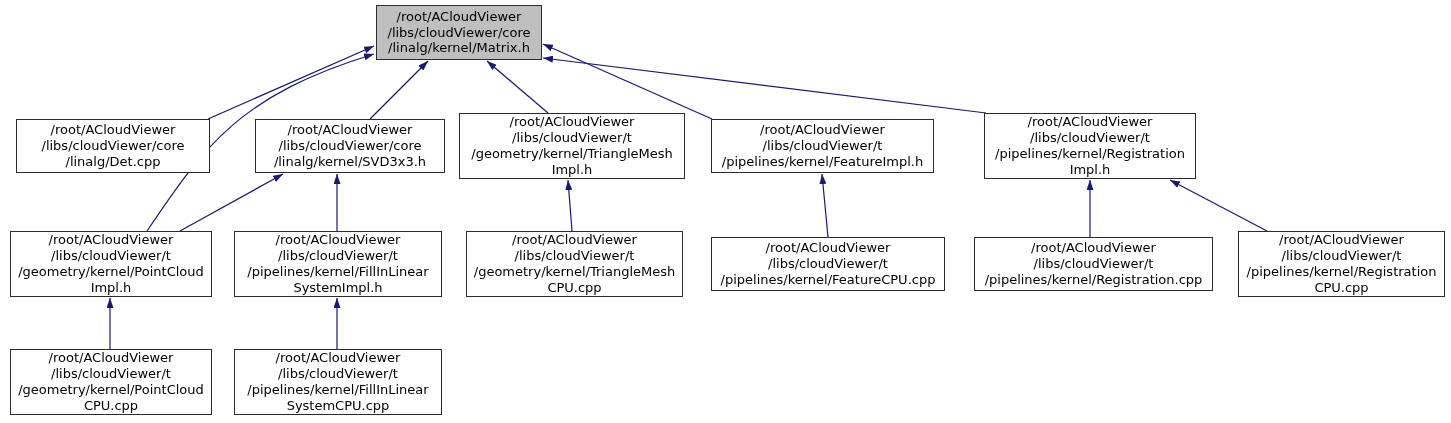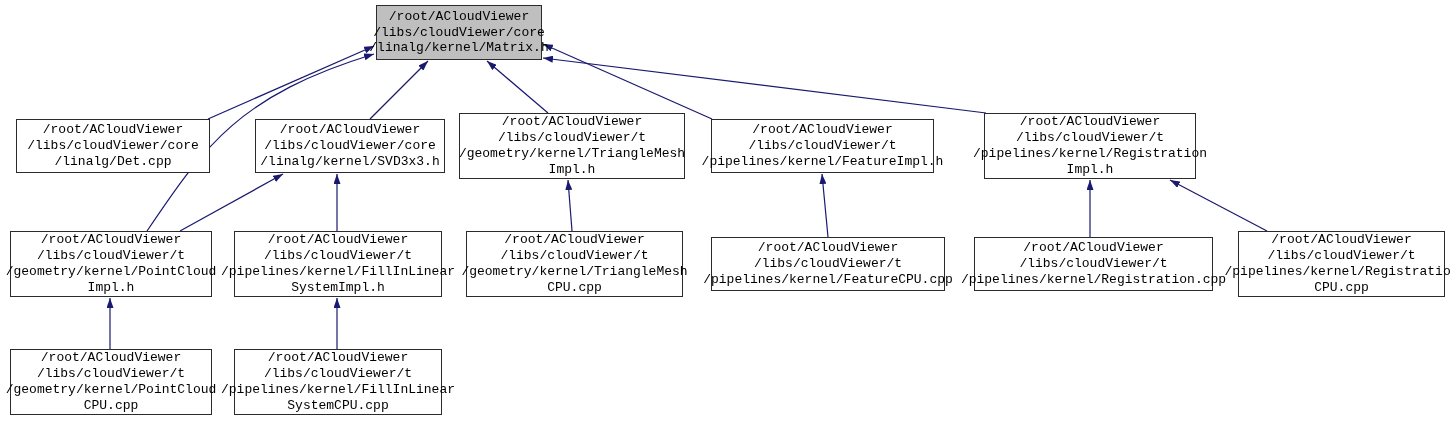--- a/index.html
+++ b/index.html
@@ -21,21 +21,21 @@
     box-sizing:border-box;
     border:1.5px solid var(--node-border);
     background:var(--node-fill);
     color:var(--text);
     display:flex;align-items:center;justify-content:center;
     text-align:center;
     font-size:13px;line-height:1.22;
     cursor:pointer;
   }
   .node.root{background:var(--root-fill);cursor:default;}
-  .node span{white-space:pre-line;display:block;padding:1px 3px;font-family:Liberation Mono, monospace;}
+  .node span{white-space:pre-line;display:block;padding:1px 3px;}
 </style>
 </head>
 <body>
 
 <div id="graph">
   <svg id="edges-layer" width="1451" height="423" viewBox="0 0 1451 423" xmlns="http://www.w3.org/2000/svg">
     <defs>
       <marker id="arrowhead" markerWidth="10" markerHeight="7" viewBox="0 0 10 7" refX="10" refY="3.5" orient="auto" markerUnits="userSpaceOnUse">
         <path d="M0,0 L10,3.5 L0,7 Z"></path>
       </marker>

